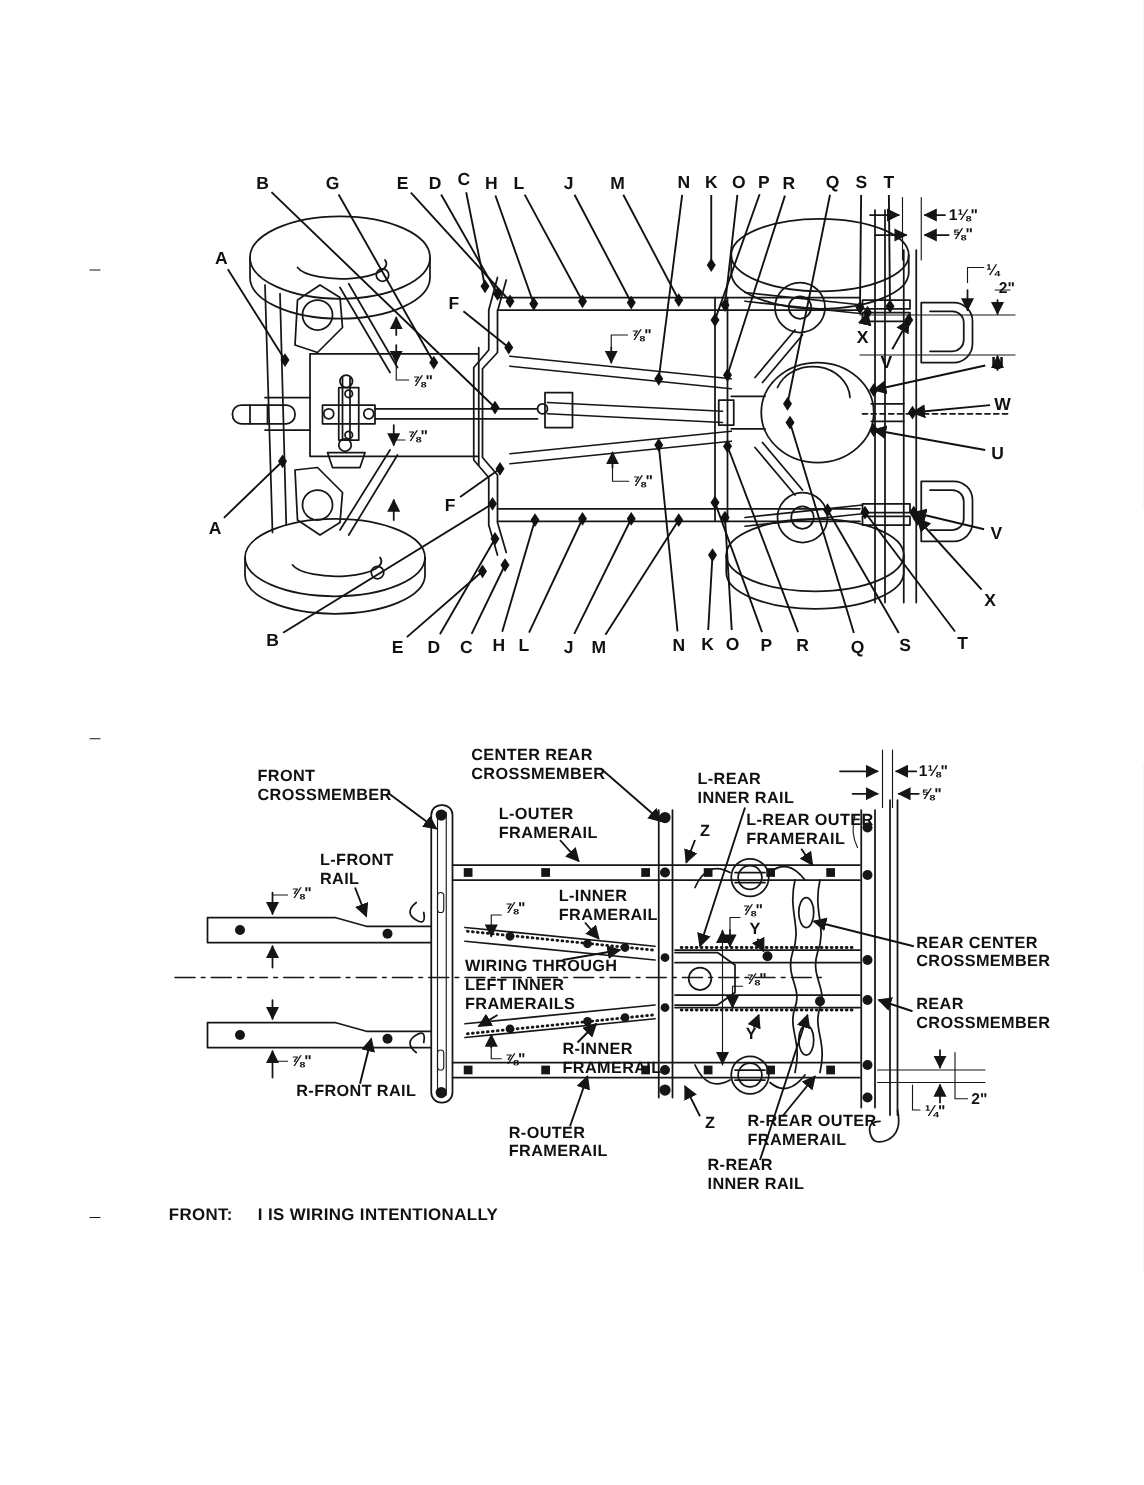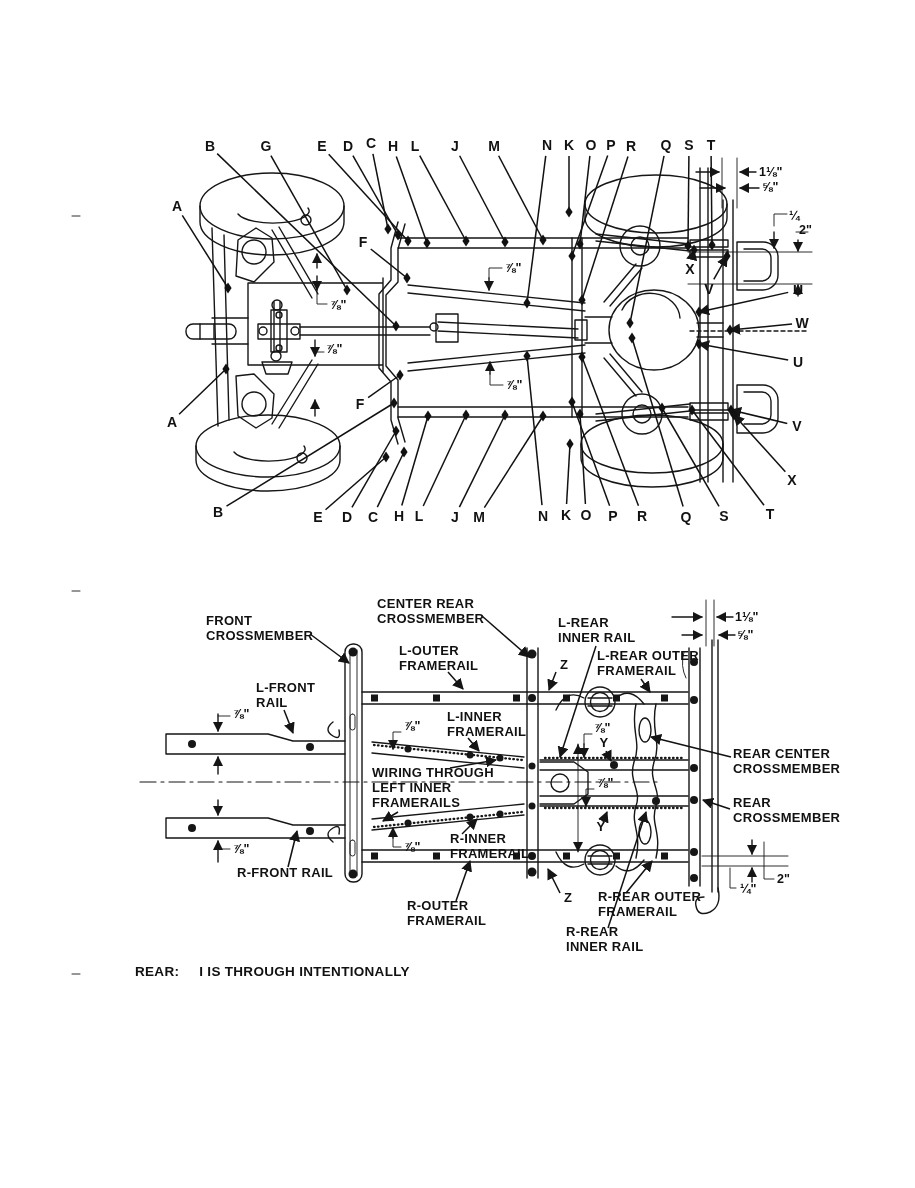--- a/index.html
+++ b/index.html
@@ -457,15 +457,15 @@
         <text x="404" y="730" class="dim" text-anchor="start"><tspan x="404" dy="0">⅞"</tspan></text>
         <text x="404" y="851" class="dim" text-anchor="start"><tspan x="404" dy="0">⅞"</tspan></text>
         <text x="594" y="732" class="dim" text-anchor="start"><tspan x="594" dy="0">⅞"</tspan></text>
         <text x="597" y="787" class="dim" text-anchor="start"><tspan x="597" dy="0">⅞"</tspan></text>
         <text x="777" y="883" class="dim" text-anchor="start"><tspan x="777" dy="0">2"</tspan></text>
         <text x="740" y="893" class="dim" text-anchor="start"><tspan x="740" dy="0">¼"</tspan></text>
       </g>
 </svg>
 
 <div id="note">
-  <span>REAR:</span><span class="gap"></span><span>I IS THROUGH INTENTIONALLY</span>
+  <span>FRONT:</span><span class="gap"></span><span>I IS WIRING INTENTIONALLY</span>
 </div>
 </div>
 
 </body></html>

